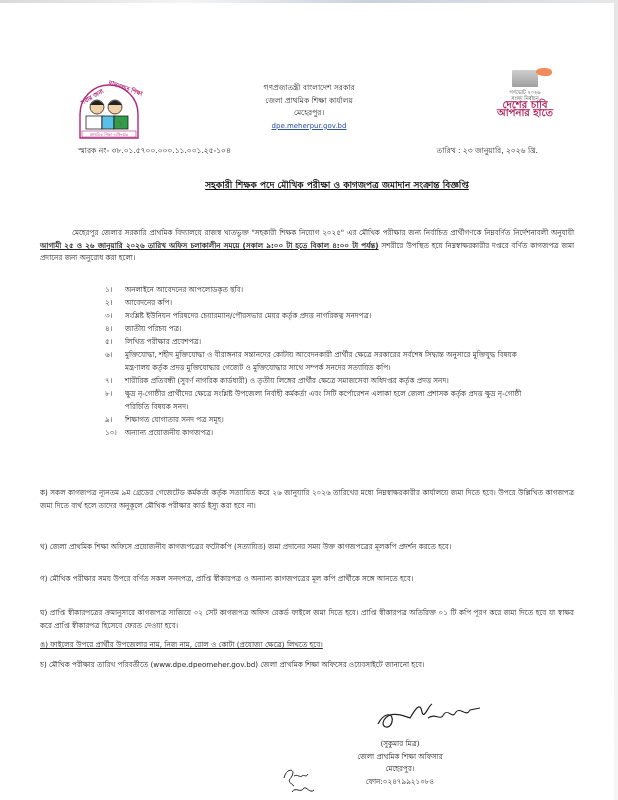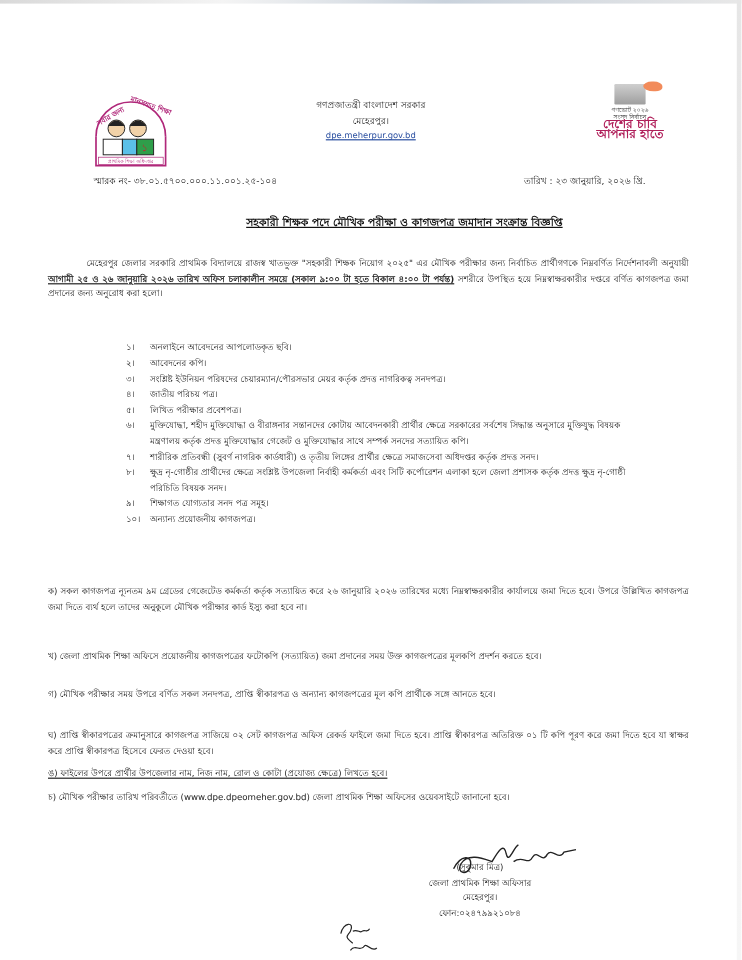--- a/index.html
+++ b/index.html
@@ -47,21 +47,21 @@
   }
   .title {
     position: absolute; top: 178px; left: 0; width: 618px; text-align: center;
     font-size: 9px; font-weight: bold; color: #111; padding-left: 28px;
   }
   .title span { text-decoration: underline; }
   .body-text {
     position: absolute; left: 40px; width: 534px; font-size: 7.2px;
     line-height: 12.5px; text-align: justify; color: #222;
   }
-  .intro { top: 214px; text-indent: 32px; }
+  .intro { top: 227px; text-indent: 32px; }
   .intro b { text-decoration: underline; }
   .list {
     position: absolute; left: 105px; top: 283px; width: 438px; font-size: 7.2px;
     line-height: 13px; color: #222; margin: 0; padding: 0; list-style: none;
   }
   .list li { display: flex; }
   .list li .num { width: 20px; flex: none; }
   .list li .txt { flex: 1; }
   .clause { font-size: 7.2px; }
   .c-ka { top: 487px; }
@@ -70,21 +70,21 @@
   .c-gha { top: 607px; }
   .c-umo { top: 639px; text-decoration: underline; }
   .c-cha { top: 659px; }
   .signature-block {
     position: absolute; left: 320px; top: 705px; width: 160px; text-align: center;
     font-size: 7.2px; line-height: 12.5px; color: #222;
   }
   .sig-scribble {
     position: absolute; left: 370px; top: 698px; width: 120px; height: 38px;
   }
-  .sig-name { margin-top: 12px; }
+  .sig-name { margin-top: 33px; }
   .email { font-family: "Liberation Serif", serif; font-size: 10px; }
   .initials {
     position: absolute; left: 280px; top: 764px; width: 40px; height: 36px;
   }
 </style>
 </head>
 <body>
 
 <div class="scan-edge-top"></div>
 <div class="scan-edge-right"></div>
@@ -103,20 +103,21 @@
     <rect x="28" y="42" width="12" height="13" fill="#5bc0e8" stroke="#222" stroke-width="0.8"></rect>
     <rect x="40" y="42" width="14" height="13" fill="#2e9e4a" stroke="#222" stroke-width="0.8"></rect>
     <text x="44" y="52" font-size="8" fill="#c0262e">১</text>
     <rect x="8" y="57" width="54" height="6" fill="#fff" stroke="#b0287a" stroke-width="0.6"></rect>
     <text x="35" y="62" font-size="4" fill="#b0287a" text-anchor="middle">প্রাথমিক শিক্ষা অধিদপ্তর</text>
   </svg>
 </div>
 
 <div class="header-center">
   <div>গণপ্রজাতন্ত্রী বাংলাদেশ সরকার</div>
+  <div>জেলা প্রাথমিক শিক্ষা কার্যালয়</div>
   <div>মেহেরপুর।</div>
   <div class="web">dpe.meherpur.gov.bd</div>
 </div>
 
 <div class="logo-right">
   <div class="ballot-box">
     <div class="ballot-hand"></div>
   </div>
   <div class="t1">গণভোট ২০২৬</div>
   <div class="t1">সংসদ নির্বাচন</div>

